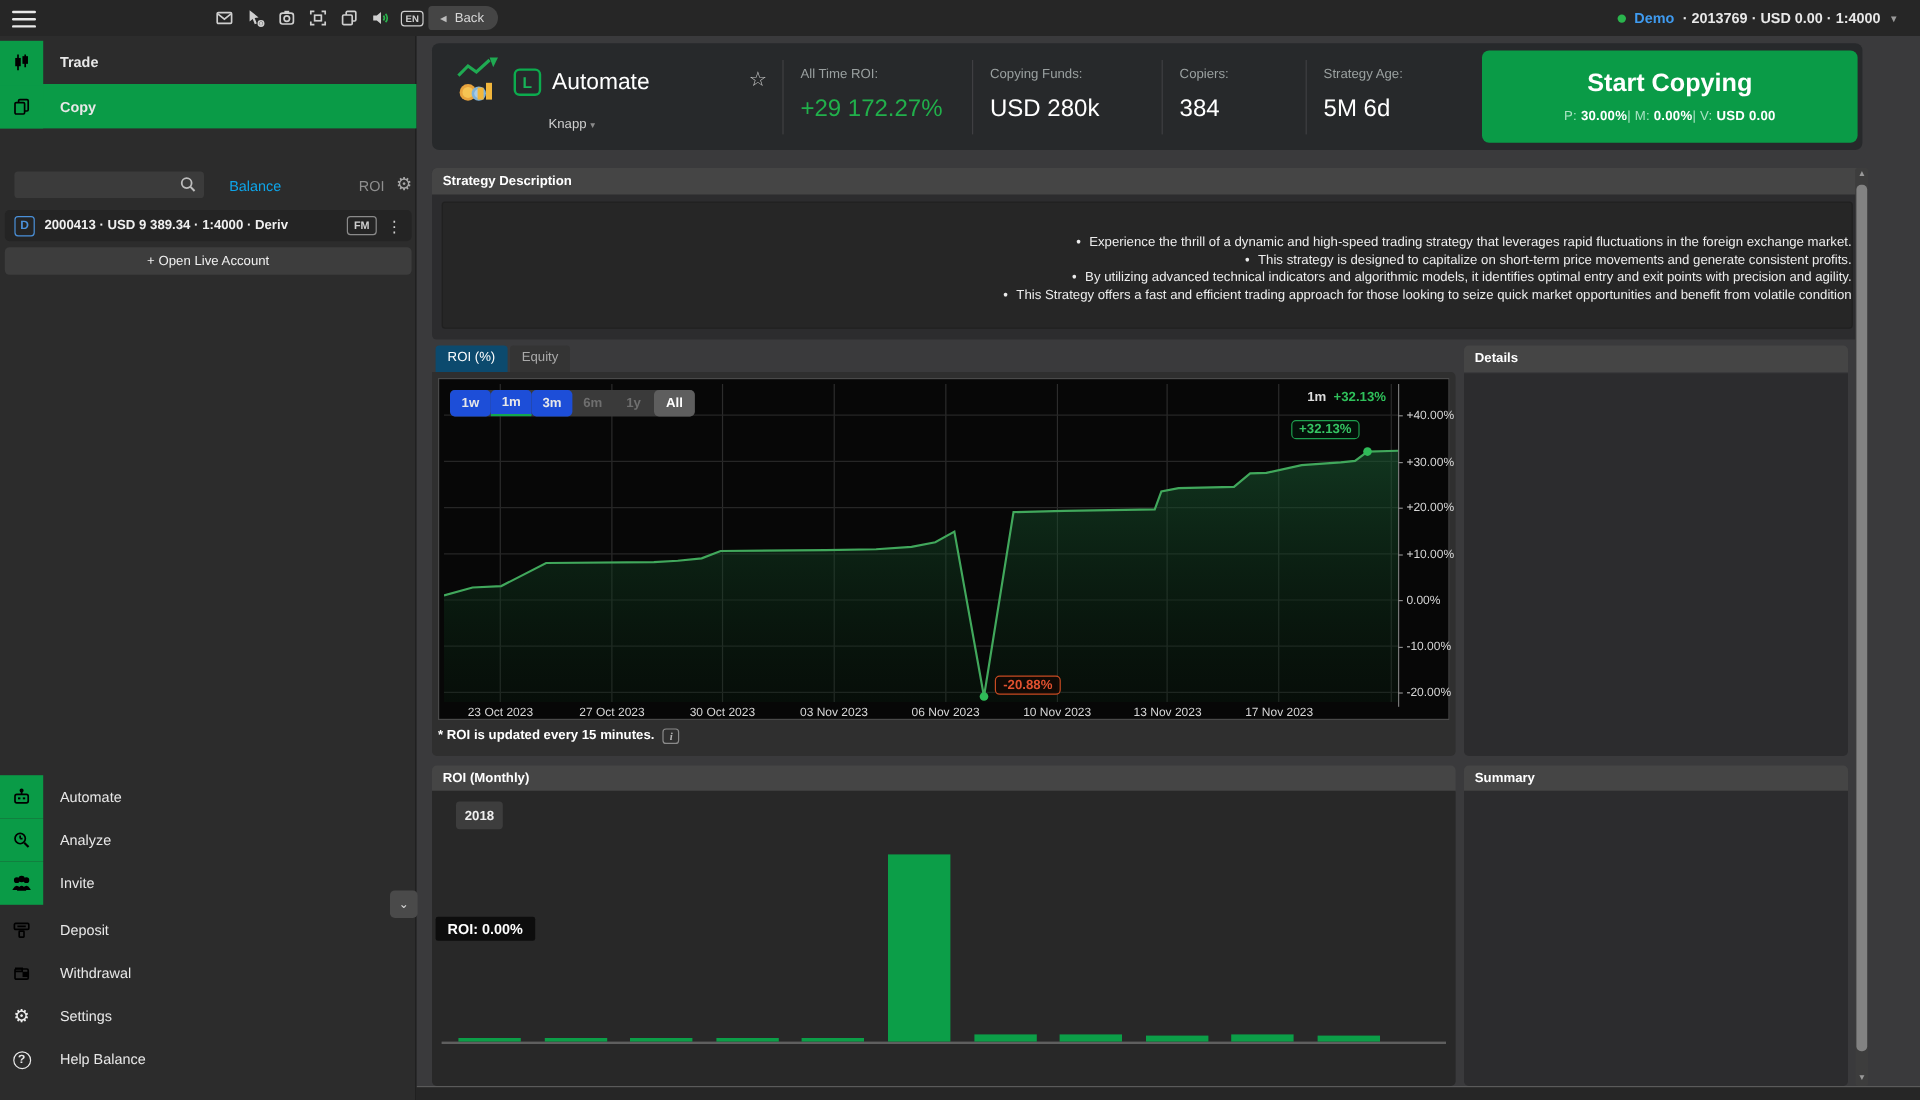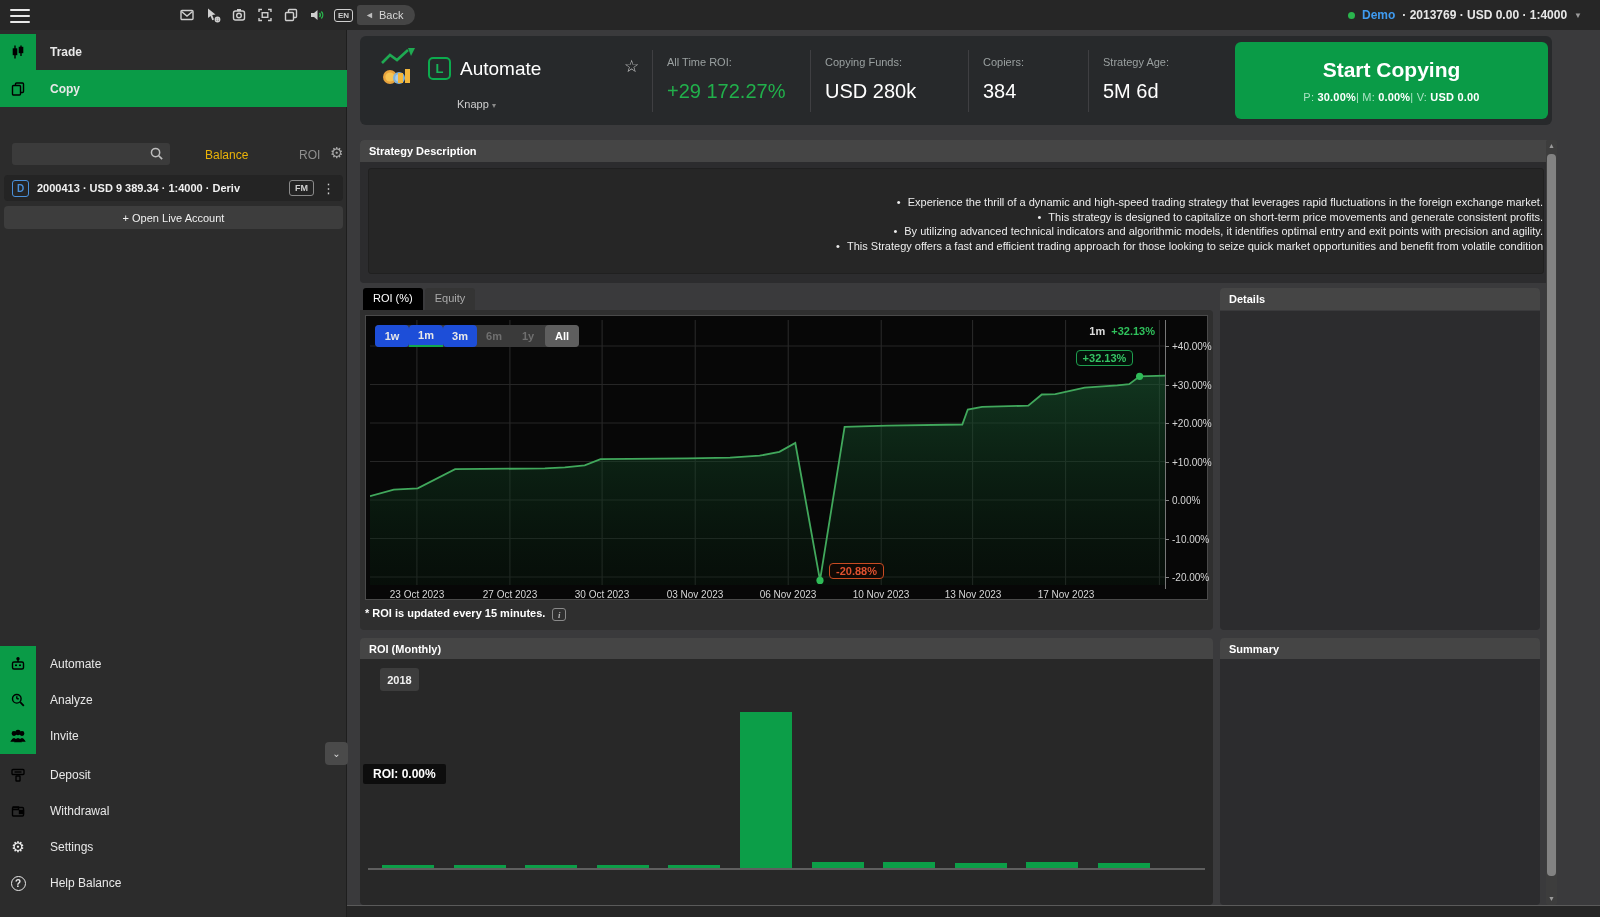--- a/index.html
+++ b/index.html
@@ -31,21 +31,21 @@
   .side-row .blk { width:36px; height:36px; display:flex; align-items:center; justify-content:center; flex:none; }
   .side-row.green-ico .blk { background:#0a9b47; }
   .side-row .lbl { color:#e8e8e8; font-size:12px; margin-left:14px; }
   .side-row.bold .lbl { font-weight:bold; }
   .side-row.active-row { background:#0a9b47; }
   .side-row .picto { color:#f0f0f0; font-size:15px; }
   #search-box { left:12px; top:113px; width:158px; height:22px; background:#3b3b3b; border-radius:3px; }
   #search-input { position:absolute; left:4px; top:1px; width:128px; height:20px; background:transparent; border:none;
     color:#ddd; font-size:11px; outline:none; font-family:"Liberation Sans", sans-serif;}
   #search-ico { position:absolute; right:6px; top:3px; width:15px; height:15px; color:#bdbdbd; }
-  #sort-balance { left:205px; top:118px; color:#eab308; font-size:12px; cursor:pointer; }
+  #sort-balance { left:191px; top:118px; color:#0ea5e9; font-size:12px; cursor:pointer; }
   #sort-roi { left:299px; top:118px; color:#8f8f8f; font-size:12px; cursor:pointer; }
   #side-gear { left:330px; top:114px; color:#a8a8a8; font-size:15px; cursor:pointer; }
   #acct-card { left:4px; top:145px; width:339px; height:26px; background:#242424; border-radius:4px;
     display:flex; align-items:center; padding:0 8px; gap:8px; cursor:pointer; }
   #d-badge { width:17px; height:17px; border:1.5px solid #4a90d9; border-radius:3px; color:#4a90d9;
     font-size:10px; font-weight:bold; display:flex; align-items:center; justify-content:center; }
   #acct-text { color:#f0f0f0; font-size:11px; font-weight:bold; flex:1; white-space:nowrap; }
   #fm-badge { border:1px solid #8a8a8a; border-radius:3px; color:#cfcfcf; font-size:9px; font-weight:bold; padding:2px 5px; }
   #acct-kebab { color:#cfcfcf; font-size:13px; cursor:pointer; }
   #open-live-btn { left:4px; top:176px; width:339px; height:23px; background:#3d3d3d; border:none; border-radius:4px;
@@ -83,21 +83,21 @@
   #desc-panel { left:360px; top:140px; width:1192px; height:143px; border-radius:4px; }
   #desc-inner { position:absolute; left:8px; top:28px; width:1176px; height:106px; background:#262626;
     border:1px solid #202020; border-radius:3px; }
   #desc-list { margin:26px 0 0 46px; list-style:none;text-align:right; }
   #desc-list li { color:#ececec; font-size:11px; line-height:14.5px; }
   #desc-list li::before { content:"•"; margin-right:7px; color:#ececec; }
 
   
   #roi-tabs { left:363px; top:288px; display:flex; gap:2px; z-index:12; }
   .tab { height:22px; padding:4px 10px; font-size:11px; border-radius:3px 3px 0 0; cursor:pointer; }
-  .tab.on { background:#000000; color:#fff; }
+  .tab.on { background:#0c4a6e; color:#fff; }
   .tab.off { background:#343434; color:#aaa; }
 
   
   #roi-panel { left:360px; top:310px; width:853px; height:320px; background:#2f2f2f; border-radius:0 4px 4px 4px; }
   #roi-card { position:absolute; left:5px; top:5px; width:843px; height:285px; background:#070707; border:1px solid #4a4a4a; }
   #roi-svg { position:absolute; left:4px; top:4px; }
   #roi-ranges { position:absolute; left:9px; top:9px; display:flex; background:#3a3a3a; border-radius:4px; padding:0; }
   .rng { width:34px; height:22px; border:none; font-size:11px; font-weight:bold; cursor:pointer;
     background:#1d4ed8; color:#e8e8e8; font-family:"Liberation Sans", sans-serif; border-radius:4px;}
   .rng.dim { background:transparent; color:#6f6f6f; }

